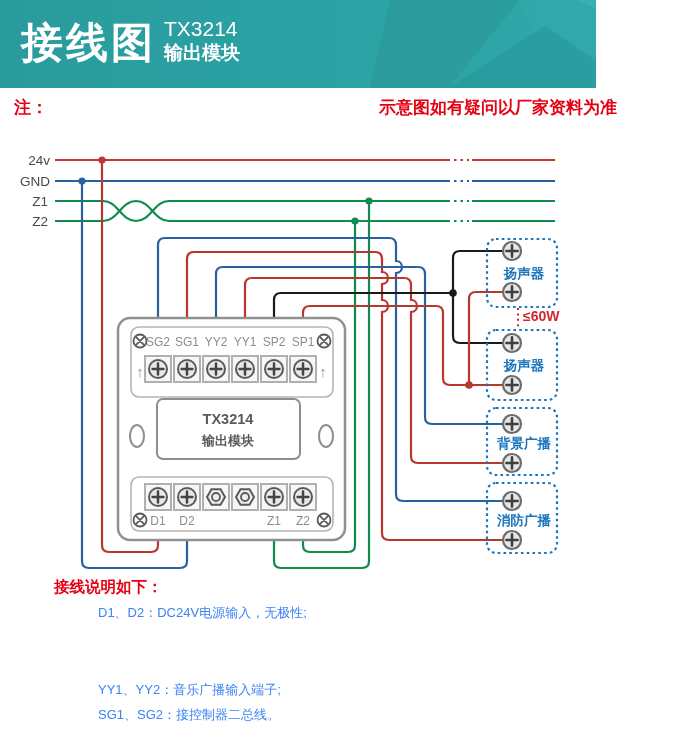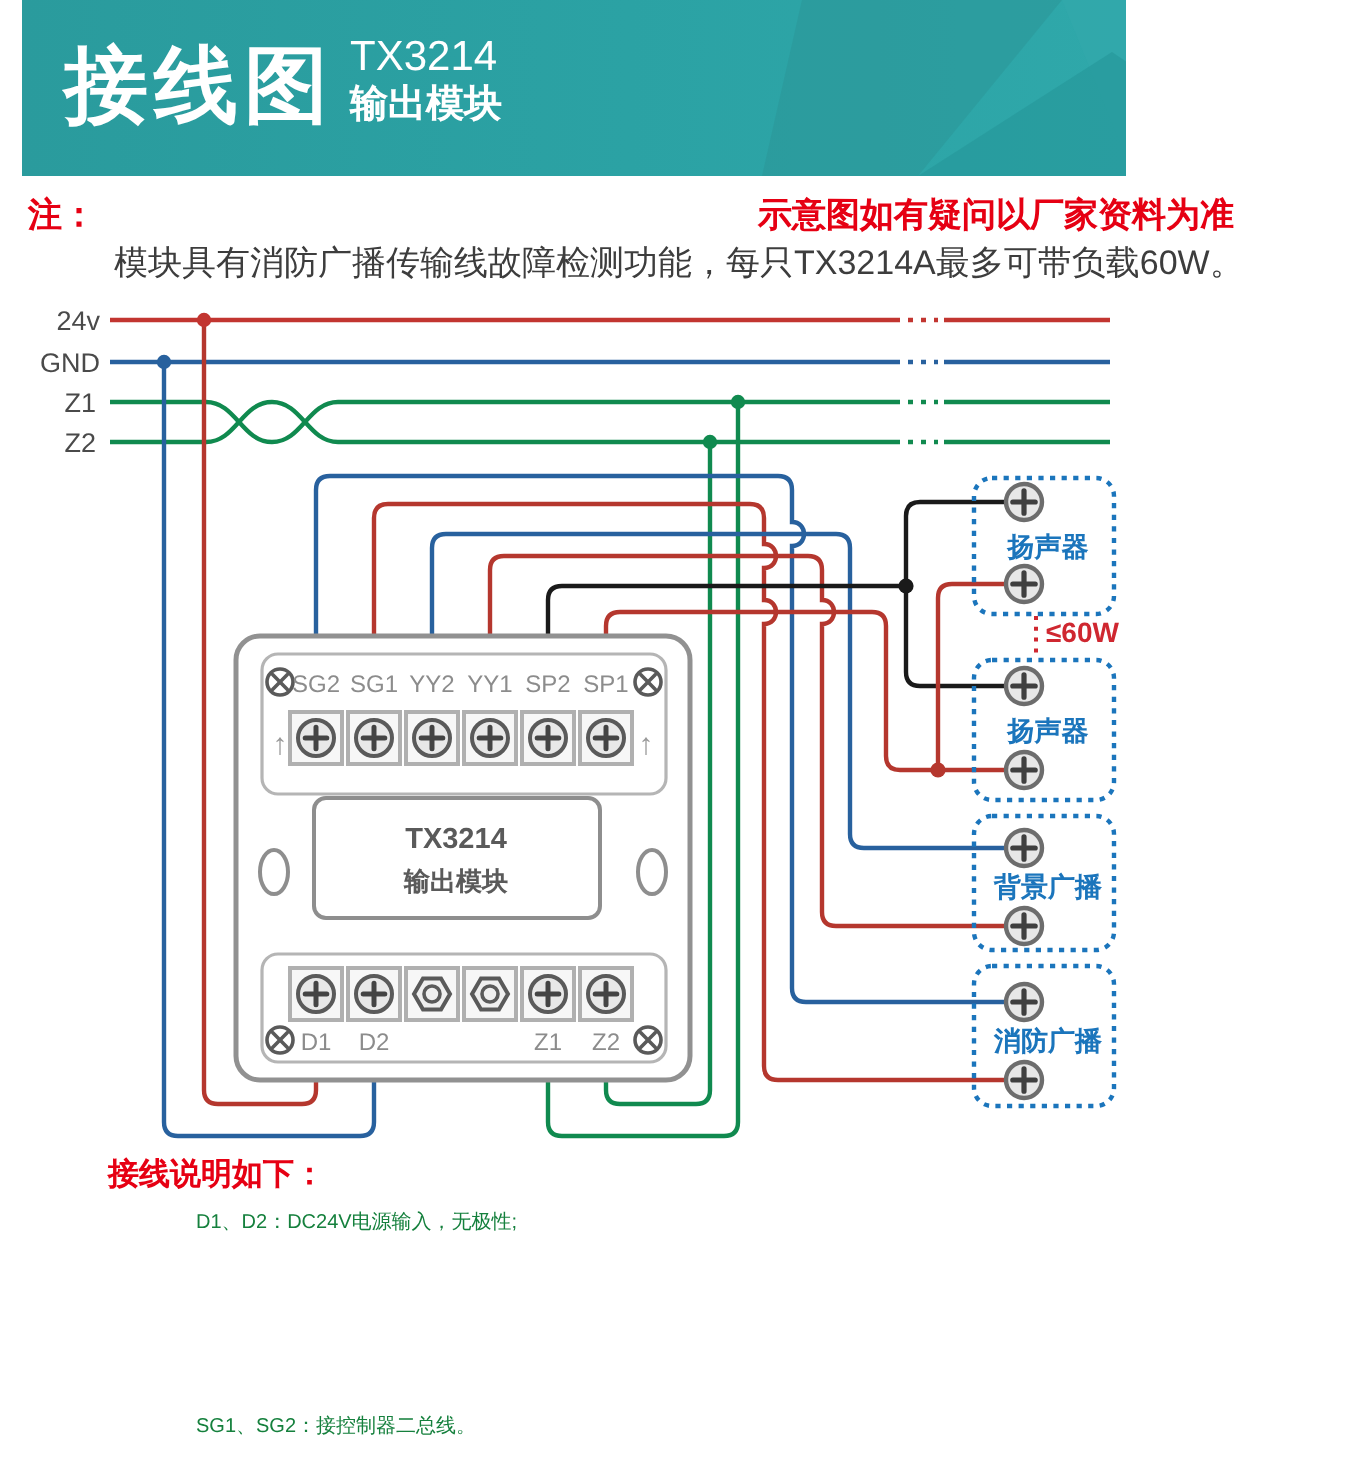--- a/index.html
+++ b/index.html
@@ -1,19 +1,19 @@
 <!DOCTYPE html>
 <html><head>
 <meta charset="utf-8">
 <style>
   html,body{margin:0;padding:0;background:#fff;}
   .page{position:relative;width:680px;height:732px;background:#fff;overflow:hidden;
         font-family:"Liberation Sans","DejaVu Sans",sans-serif;}
   
-  .header{position:absolute;left:11px;top:0;width:552px;height:88px;
+  .header{position:absolute;left:0;top:0;width:596px;height:88px;
           background:linear-gradient(90deg,#2a9b9d 0%,#2ba2a4 55%,#2fa8aa 100%);overflow:hidden;}
   .header svg{position:absolute;left:0;top:0;}
   .hd-title{position:absolute;left:21px;top:15px;font-size:42px;font-weight:700;color:#fff;letter-spacing:3px;}
   .hd-model{position:absolute;left:164px;top:17px;color:#fff;}
   .hd-model .m1{font-size:21px;font-weight:400;line-height:24px;}
   .hd-model .m2{font-size:19px;font-weight:700;line-height:23px;}
   
   .note-row{position:absolute;left:14px;top:96px;font-size:17px;}
   .note-prefix{color:#e60013;font-weight:700;}
   .note-warn{position:absolute;left:43px;top:0;width:560px;color:#e60013;font-weight:700;text-align:right;}
@@ -23,21 +23,21 @@
   text{font-family:"Liberation Sans","DejaVu Sans",sans-serif;}
   .bus-lbl{font-size:13.5px;fill:#4a4a4a;text-anchor:end;}
   .term-lbl{font-size:12px;fill:#8c8c8c;text-anchor:middle;}
   .mod-t1{font-size:14.5px;font-weight:700;fill:#5a5a5a;text-anchor:middle;}
   .mod-t2{font-size:13px;font-weight:700;fill:#5a5a5a;text-anchor:middle;}
   .dev-lbl{font-size:13.5px;font-weight:600;fill:#1b75bc;text-anchor:middle;}
   .limit-lbl{font-size:14px;font-weight:700;fill:#cf2730;}
   .arrow{font-size:15px;fill:#9a9a9a;text-anchor:middle;}
   
   .ins-title{position:absolute;left:14px;top:577px;font-size:15.5px;font-weight:700;color:#e60013;margin-left:40px;}
-  .ins-item{position:absolute;left:98px;font-size:10px;color:#15803d;}
+  .ins-item{position:absolute;left:98px;font-size:13px;color:#3b82f6;}
 </style>
 </head>
 <body>
 
 <div class="page">
 
   <div class="header">
     <svg width="680" height="88">
       <polygon points="390,0 520,0 448,88 370,88" fill="#2b9597" opacity="0.55"></polygon>
       <polygon points="520,0 680,0 680,52 556,88" fill="#34a9ab" opacity="0.6"></polygon>
@@ -49,21 +49,20 @@
     <div class="hd-model">
       <div class="m1">TX3214</div>
       <div class="m2">输出模块</div>
     </div>
   </div>
 
   <div class="note-row">
     <span class="note-prefix">注：</span>
     <span class="note-warn">示意图如有疑问以厂家资料为准</span>
   </div>
-  <div class="note-desc">模块具有消防广播传输线故障检测功能，每只TX3214A最多可带负载60W。</div>
 
   <svg class="diagram" viewBox="0 0 680 732">
     <defs>
 
       <g id="screw-ph">
         <circle r="9" fill="#e7e7e7" stroke="#6d6d6d" stroke-width="2.2"></circle>
         <path d="M0,-5.6 V5.6 M-5.6,0 H5.6" stroke="#3f3f3f" stroke-width="2.6" stroke-linecap="round"></path>
       </g>
 
       <g id="screw-x">
@@ -210,15 +209,16 @@
     <g>
       <text class="bus-lbl" x="50" y="165">24v</text>
       <text class="bus-lbl" x="50" y="186">GND</text>
       <text class="bus-lbl" x="48" y="206">Z1</text>
       <text class="bus-lbl" x="48" y="226">Z2</text>
     </g>
   </svg>
 
   <div class="ins-title">接线说明如下：</div>
   <div class="ins-item" style="top:604px">D1、D2：DC24V电源输入，无极性;</div>
+  <div class="ins-item" style="top:681px">YY1、YY2：音乐广播输入端子;</div>
   <div class="ins-item" style="top:706px">SG1、SG2：接控制器二总线。</div>
 
 </div>
 
 </body></html>

